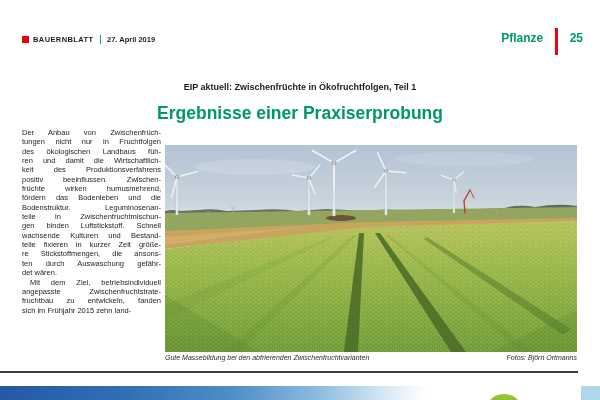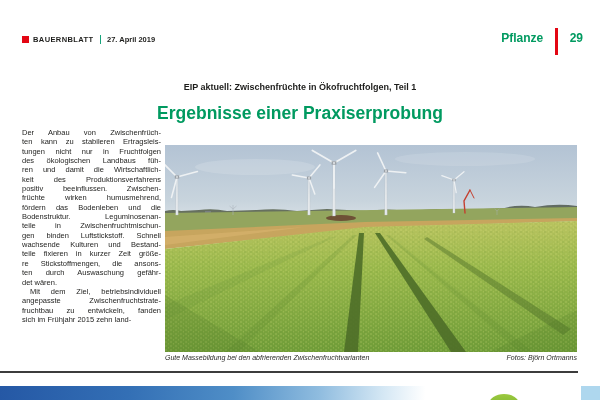--- a/index.html
+++ b/index.html
@@ -50,30 +50,29 @@
 
   <div class="masthead-left">
     <span class="brand-mark"></span>
     <span class="brand">BAUERNBLATT</span>
     <span class="m-sep"></span>
     <span class="m-date">27. April 2019</span>
   </div>
   <div class="masthead-right">
     <span class="section">Pflanze</span>
     <span class="page-rule"></span>
-    <span class="pageno">29</span>
+    <span class="pageno">25</span>
   </div>
 
   <div class="kicker">EIP aktuell: Zwischenfrüchte in Ökofruchtfolgen, Teil 1</div>
   <div class="headline">Ergebnisse einer Praxiserprobung</div>
 
   <div class="article">
       <div class="para">
         <div class="bodyline">Der Anbau von Zwischenfrüch-</div>
-        <div class="bodyline">ten kann zu stabileren Ertragsleis-</div>
         <div class="bodyline">tungen nicht nur in Fruchtfolgen</div>
         <div class="bodyline">des ökologischen Landbaus füh-</div>
         <div class="bodyline">ren und damit die Wirtschaftlich-</div>
         <div class="bodyline">keit des Produktionsverfahrens</div>
         <div class="bodyline">positiv beeinflussen. Zwischen-</div>
         <div class="bodyline">früchte wirken humusmehrend,</div>
         <div class="bodyline">fördern das Bodenleben und die</div>
         <div class="bodyline">Bodenstruktur. Leguminosenan-</div>
         <div class="bodyline">teile in Zwischenfruchtmischun-</div>
         <div class="bodyline">gen binden Luftstickstoff. Schnell</div>

